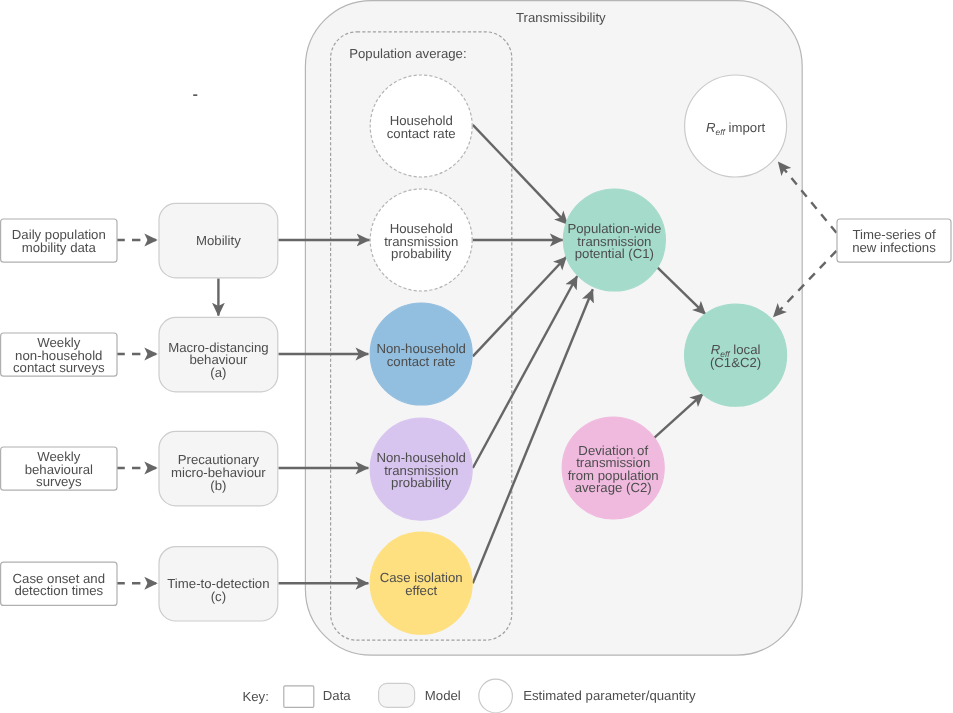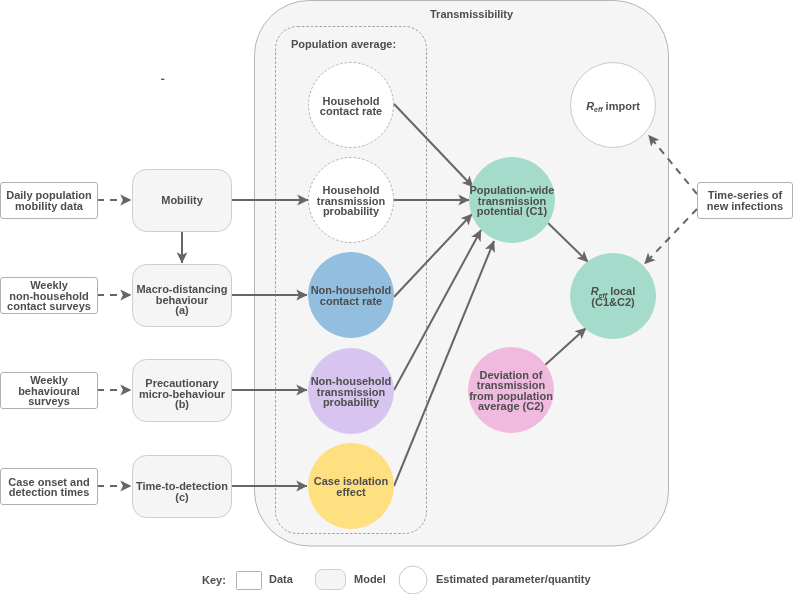--- a/index.html
+++ b/index.html
@@ -1,18 +1,18 @@
 <!DOCTYPE html>
 <html><head>
 <meta charset="utf-8">
 <style>
   html,body{margin:0;padding:0;background:#ffffff;}
   body{width:794px;height:594px;overflow:hidden;
        font-family:"Liberation Sans",sans-serif;}
-  #stage{position:relative;width:648px;height:594px;font-weight:bold;}
+  #stage{position:relative;width:648px;height:594px;}
   svg#diag{position:absolute;left:0;top:0;display:block;}
   text{font-family:"Liberation Sans",sans-serif;fill:#4d4d4d;}
   .nlabel{font-size:11px;text-anchor:middle;}
   .glabel{font-size:11px;text-anchor:start;}
   .klabel{font-size:11px;text-anchor:start;}
   .edge{stroke:#666666;stroke-width:2;fill:none;}
   .edge-dash{stroke:#666666;stroke-width:2;fill:none;stroke-dasharray:7 6;}
   .sub{font-size:7px;}
   .ital{font-style:italic;}
 </style>

